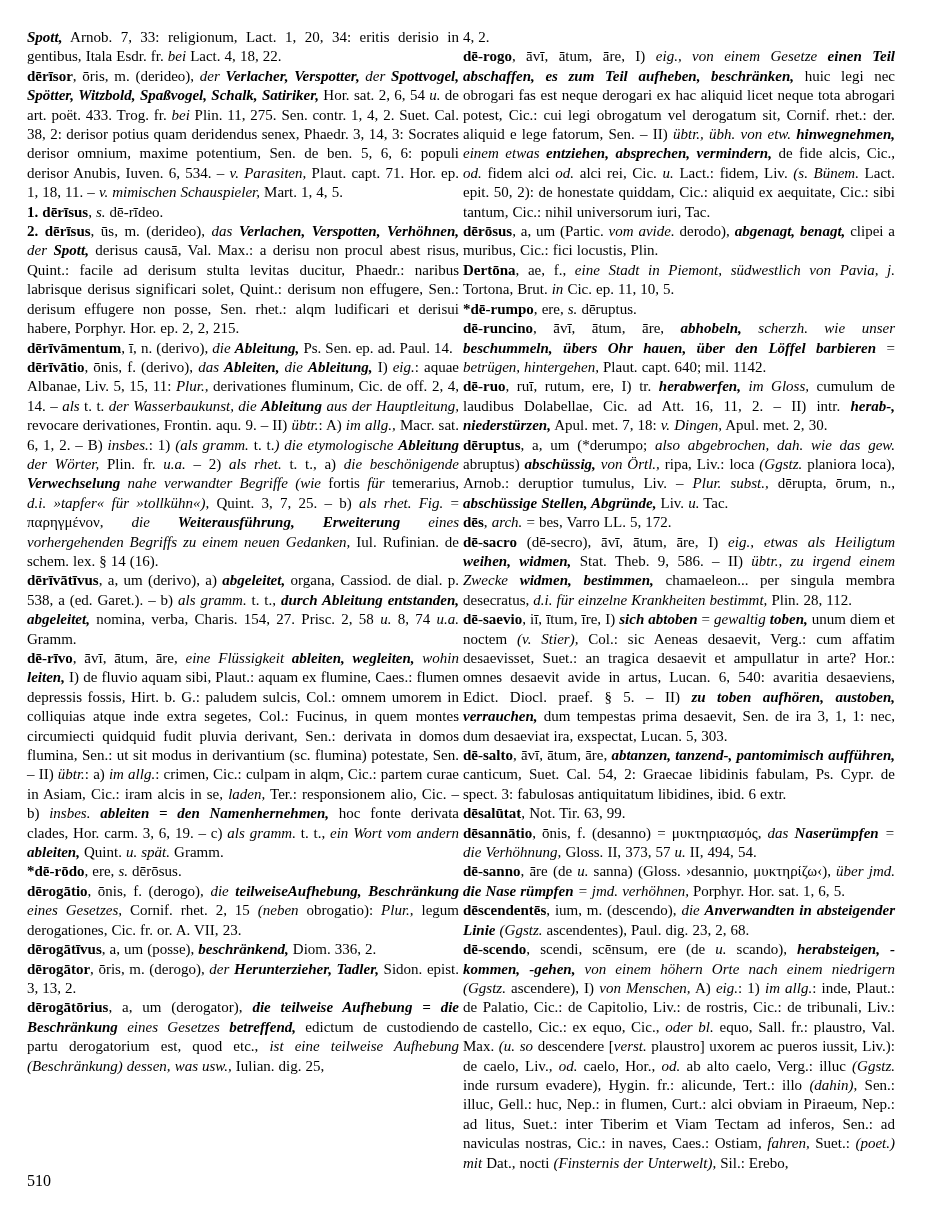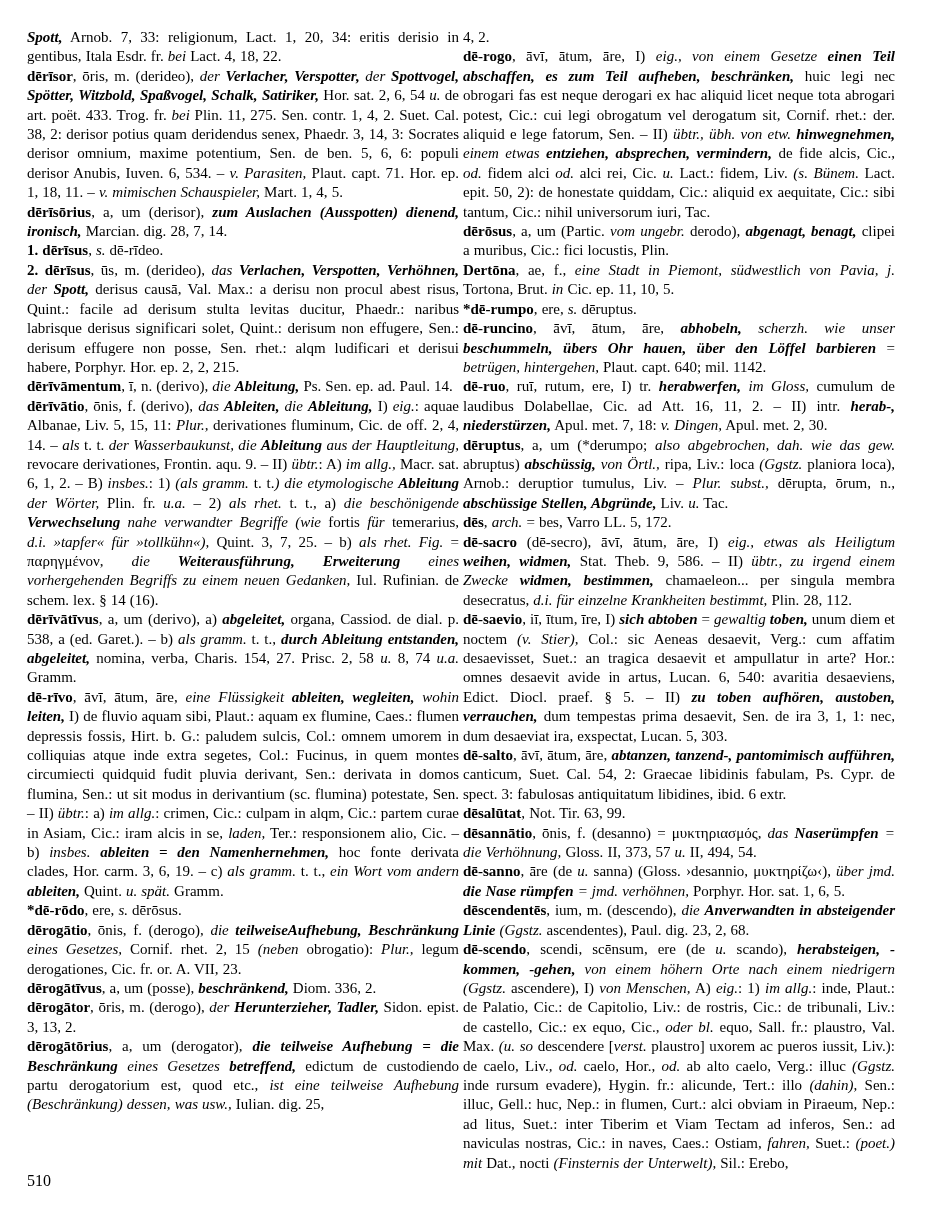--- a/index.html
+++ b/index.html
@@ -48,37 +48,36 @@
   }
 </style>
 </head>
 <body>
 
 <div class="page">
   <div class="columns">
     <div class="col">
         <p class="entry"><span class="s-bi">Spott,</span><span> Arnob. 7, 33: religionum, Lact. 1, 20, 34: eritis derisio in gentibus, Itala Esdr. fr. </span><span class="s-i">bei</span><span> Lact. 4, 18, 22.</span></p>
         <p class="entry"><span class="s-b">dērīsor</span><span>, ōris, m. (derideo), </span><span class="s-i">der </span><span class="s-bi">Verlacher, Verspotter,</span><span class="s-i"> der </span><span class="s-bi">Spottvogel, Spötter, Witzbold, Spaßvogel, Schalk, Satiriker,</span><span> Hor. sat. 2, 6, 54 </span><span class="s-i">u.</span><span> de art. poët. 433. Trog. fr. </span><span class="s-i">bei</span><span> Plin. 11, 275. Sen. contr. 1, 4, 2. Suet. Cal. 38, 2: derisor potius quam deridendus senex, Phaedr. 3, 14, 3: Socrates derisor omnium, maxime potentium, Sen. de ben. 5, 6, 6: populi derisor Anubis, Iuven. 6, 534. – </span><span class="s-i">v. Parasiten,</span><span> Plaut. capt. 71. Hor. ep. 1, 18, 11. – </span><span class="s-i">v. mimischen Schauspieler,</span><span> Mart. 1, 4, 5.</span></p>
-        <p class="entry"><span class="s-b">dērīsōrius</span><span>, a, um (derisor), </span><span class="s-bi">zum Auslachen (Ausspotten) dienend, ironisch,</span><span> Marcian. dig. 28, 7, 14.</span></p>
         <p class="entry"><span class="s-b">1. dērīsus</span><span>, </span><span class="s-i">s.</span><span> dē-rīdeo.</span></p>
         <p class="entry"><span class="s-b">2. dērīsus</span><span>, ūs, m. (derideo), </span><span class="s-i">das </span><span class="s-bi">Verlachen, Verspotten, Verhöhnen,</span><span class="s-i"> der </span><span class="s-bi">Spott,</span><span> derisus causā, Val. Max.: a derisu non procul abest risus, Quint.: facile ad derisum stulta levitas ducitur, Phaedr.: naribus labrisque derisus significari solet, Quint.: derisum non effugere, Sen.: derisum effugere non posse, Sen. rhet.: alqm ludificari et derisui habere, Porphyr. Hor. ep. 2, 2, 215.</span></p>
         <p class="entry"><span class="s-b">dērīvāmentum</span><span>, ī, n. (derivo), </span><span class="s-i">die </span><span class="s-bi">Ableitung,</span><span> Ps. Sen. ep. ad. Paul. 14.</span></p>
         <p class="entry"><span class="s-b">dērīvātio</span><span>, ōnis, f. (derivo), </span><span class="s-i">das </span><span class="s-bi">Ableiten,</span><span class="s-i"> die </span><span class="s-bi">Ableitung,</span><span> I) </span><span class="s-i">eig.</span><span>: aquae Albanae, Liv. 5, 15, 11: </span><span class="s-i">Plur.,</span><span> derivationes fluminum, Cic. de off. 2, 4, 14. – </span><span class="s-i">als</span><span> t. t. </span><span class="s-i">der Wasserbaukunst, die </span><span class="s-bi">Ableitung</span><span class="s-i"> aus der Hauptleitung,</span><span> revocare derivationes, Frontin. aqu. 9. – II) </span><span class="s-i">übtr.</span><span>: A) </span><span class="s-i">im allg.,</span><span> Macr. sat. 6, 1, 2. – B) </span><span class="s-i">insbes.</span><span>: 1) </span><span class="s-i">(als gramm.</span><span> t. t.</span><span class="s-i">) die etymologische </span><span class="s-bi">Ableitung</span><span class="s-i"> der Wörter,</span><span> Plin. fr. </span><span class="s-i">u.a.</span><span> – 2) </span><span class="s-i">als rhet.</span><span> t. t., a) </span><span class="s-i">die beschönigende </span><span class="s-bi">Verwechselung</span><span class="s-i"> nahe verwandter Begriffe (wie </span><span>fortis</span><span class="s-i"> für </span><span>temerarius,</span><span class="s-i"> d.i. »tapfer« für »tollkühn«),</span><span> Quint. 3, 7, 25. – b) </span><span class="s-i">als rhet. Fig.</span><span> = παρηγμένον, </span><span class="s-i">die </span><span class="s-bi">Weiterausführung, Erweiterung</span><span class="s-i"> eines vorhergehenden Begriffs zu einem neuen Gedanken,</span><span> Iul. Rufinian. de schem. lex. § 14 (16).</span></p>
         <p class="entry"><span class="s-b">dērīvātīvus</span><span>, a, um (derivo), a) </span><span class="s-bi">abgeleitet,</span><span> organa, Cassiod. de dial. p. 538, a (ed. Garet.). – b) </span><span class="s-i">als gramm.</span><span> t. t., </span><span class="s-bi">durch Ableitung entstanden, abgeleitet,</span><span> nomina, verba, Charis. 154, 27. Prisc. 2, 58 </span><span class="s-i">u.</span><span> 8, 74 </span><span class="s-i">u.a.</span><span> Gramm.</span></p>
         <p class="entry"><span class="s-b">dē-rīvo</span><span>, āvī, ātum, āre, </span><span class="s-i">eine Flüssigkeit </span><span class="s-bi">ableiten, wegleiten,</span><span class="s-i"> wohin </span><span class="s-bi">leiten,</span><span> I) de fluvio aquam sibi, Plaut.: aquam ex flumine, Caes.: flumen depressis fossis, Hirt. b. G.: paludem sulcis, Col.: omnem umorem in colliquias atque inde extra segetes, Col.: Fucinus, in quem montes circumiecti quidquid fudit pluvia derivant, Sen.: derivata in domos flumina, Sen.: ut sit modus in derivantium (sc. flumina) potestate, Sen. – II) </span><span class="s-i">übtr.</span><span>: a) </span><span class="s-i">im allg.</span><span>: crimen, Cic.: culpam in alqm, Cic.: partem curae in Asiam, Cic.: iram alcis in se, </span><span class="s-i">laden,</span><span> Ter.: responsionem alio, Cic. – b) </span><span class="s-i">insbes.</span><span> </span><span class="s-bi">ableiten = den Namenhernehmen,</span><span> hoc fonte derivata clades, Hor. carm. 3, 6, 19. – c) </span><span class="s-i">als gramm.</span><span> t. t., </span><span class="s-i">ein Wort vom andern </span><span class="s-bi">ableiten,</span><span> Quint. </span><span class="s-i">u. spät.</span><span> Gramm.</span></p>
         <p class="entry"><span class="s-b">*dē-rōdo</span><span>, ere, </span><span class="s-i">s.</span><span> dērōsus.</span></p>
         <p class="entry"><span class="s-b">dērogātio</span><span>, ōnis, f. (derogo), </span><span class="s-i">die </span><span class="s-bi">teilweiseAufhebung, Beschränkung</span><span class="s-i"> eines Gesetzes,</span><span> Cornif. rhet. 2, 15 </span><span class="s-i">(neben</span><span> obrogatio): </span><span class="s-i">Plur.,</span><span> legum derogationes, Cic. fr. or. A. VII, 23.</span></p>
         <p class="entry"><span class="s-b">dērogātīvus</span><span>, a, um (posse), </span><span class="s-bi">beschränkend,</span><span> Diom. 336, 2.</span></p>
         <p class="entry"><span class="s-b">dērogātor</span><span>, ōris, m. (derogo), </span><span class="s-i">der </span><span class="s-bi">Herunterzieher, Tadler,</span><span> Sidon. epist. 3, 13, 2.</span></p>
         <p class="entry"><span class="s-b">dērogātōrius</span><span>, a, um (derogator), </span><span class="s-bi">die teilweise Aufhebung = die Beschränkung</span><span class="s-i"> eines Gesetzes </span><span class="s-bi">betreffend,</span><span> edictum de custodiendo partu derogatorium est, quod etc., </span><span class="s-i">ist eine teilweise Aufhebung (Beschränkung) dessen, was usw.,</span><span> Iulian. dig. 25,</span></p>
       </div>
     <div class="col">
         <p class="entry"><span>4, 2.</span></p>
         <p class="entry"><span class="s-b">dē-rogo</span><span>, āvī, ātum, āre, I) </span><span class="s-i">eig., von einem Gesetze </span><span class="s-bi">einen Teil abschaffen, es zum Teil aufheben, beschränken,</span><span> huic legi nec obrogari fas est neque derogari ex hac aliquid licet neque tota abrogari potest, Cic.: cui legi obrogatum vel derogatum sit, Cornif. rhet.: der. aliquid e lege fatorum, Sen. – II) </span><span class="s-i">übtr., übh. von etw. </span><span class="s-bi">hinwegnehmen,</span><span class="s-i"> einem etwas </span><span class="s-bi">entziehen, absprechen, vermindern,</span><span> de fide alcis, Cic., </span><span class="s-i">od.</span><span> fidem alci </span><span class="s-i">od.</span><span> alci rei, Cic. </span><span class="s-i">u.</span><span> Lact.: fidem, Liv. </span><span class="s-i">(s. Bünem.</span><span> Lact. epit. 50, 2): de honestate quiddam, Cic.: aliquid ex aequitate, Cic.: sibi tantum, Cic.: nihil universorum iuri, Tac.</span></p>
-        <p class="entry"><span class="s-b">dērōsus</span><span>, a, um (Partic. </span><span class="s-i">vom ungebr.</span><span> derodo), </span><span class="s-bi">abgenagt, benagt,</span><span> clipei a muribus, Cic.: fici locustis, Plin.</span></p>
+        <p class="entry"><span class="s-b">dērōsus</span><span>, a, um (Partic. </span><span class="s-i">vom avide.</span><span> derodo), </span><span class="s-bi">abgenagt, benagt,</span><span> clipei a muribus, Cic.: fici locustis, Plin.</span></p>
         <p class="entry"><span class="s-b">Dertōna</span><span>, ae, f., </span><span class="s-i">eine Stadt in Piemont, südwestlich von Pavia, j.</span><span> Tortona, Brut. </span><span class="s-i">in</span><span> Cic. ep. 11, 10, 5.</span></p>
         <p class="entry"><span class="s-b">*dē-rumpo</span><span>, ere, </span><span class="s-i">s.</span><span> dēruptus.</span></p>
         <p class="entry"><span class="s-b">dē-runcino</span><span>, āvī, ātum, āre, </span><span class="s-bi">abhobeln,</span><span class="s-i"> scherzh. wie unser </span><span class="s-bi">beschummeln, übers Ohr hauen, über den Löffel barbieren</span><span> = </span><span class="s-i">betrügen, hintergehen,</span><span> Plaut. capt. 640; mil. 1142.</span></p>
         <p class="entry"><span class="s-b">dē-ruo</span><span>, ruī, rutum, ere, I) tr. </span><span class="s-bi">herabwerfen,</span><span class="s-i"> im Gloss,</span><span> cumulum de laudibus Dolabellae, Cic. ad Att. 16, 11, 2. – II) intr. </span><span class="s-bi">herab-, niederstürzen,</span><span> Apul. met. 7, 18: </span><span class="s-i">v. Dingen,</span><span> Apul. met. 2, 30.</span></p>
         <p class="entry"><span class="s-b">dēruptus</span><span>, a, um (*derumpo; </span><span class="s-i">also abgebrochen, dah. wie das gew.</span><span> abruptus) </span><span class="s-bi">abschüssig,</span><span class="s-i"> von Örtl.,</span><span> ripa, Liv.: loca </span><span class="s-i">(Ggstz.</span><span> planiora loca), Arnob.: deruptior tumulus, Liv. – </span><span class="s-i">Plur. subst.,</span><span> dērupta, ōrum, n., </span><span class="s-bi">abschüssige Stellen, Abgründe,</span><span> Liv. </span><span class="s-i">u.</span><span> Tac.</span></p>
         <p class="entry"><span class="s-b">dēs</span><span>, </span><span class="s-i">arch.</span><span> = bes, Varro LL. 5, 172.</span></p>
         <p class="entry"><span class="s-b">dē-sacro</span><span> (dē-secro), āvī, ātum, āre, I) </span><span class="s-i">eig., etwas als Heiligtum </span><span class="s-bi">weihen, widmen,</span><span> Stat. Theb. 9, 586. – II) </span><span class="s-i">übtr., zu irgend einem Zwecke </span><span class="s-bi">widmen, bestimmen,</span><span> chamaeleon... per singula membra desecratus, </span><span class="s-i">d.i. für einzelne Krankheiten bestimmt,</span><span> Plin. 28, 112.</span></p>
         <p class="entry"><span class="s-b">dē-saevio</span><span>, iī, ītum, īre, I) </span><span class="s-bi">sich abtoben</span><span> = </span><span class="s-i">gewaltig </span><span class="s-bi">toben,</span><span> unum diem et noctem </span><span class="s-i">(v. Stier),</span><span> Col.: sic Aeneas desaevit, Verg.: cum affatim desaevisset, Suet.: an tragica desaevit et ampullatur in arte? Hor.: omnes desaevit avide in artus, Lucan. 6, 540: avaritia desaeviens, Edict. Diocl. praef. § 5. – II) </span><span class="s-bi">zu toben aufhören, austoben, verrauchen,</span><span> dum tempestas prima desaevit, Sen. de ira 3, 1, 1: nec, dum desaeviat ira, exspectat, Lucan. 5, 303.</span></p>
         <p class="entry"><span class="s-b">dē-salto</span><span>, āvī, ātum, āre, </span><span class="s-bi">abtanzen, tanzend-, pantomimisch aufführen,</span><span> canticum, Suet. Cal. 54, 2: Graecae libidinis fabulam, Ps. Cypr. de spect. 3: fabulosas antiquitatum libidines, ibid. 6 extr.</span></p>
         <p class="entry"><span class="s-b">dēsalūtat</span><span>, Not. Tir. 63, 99.</span></p>

